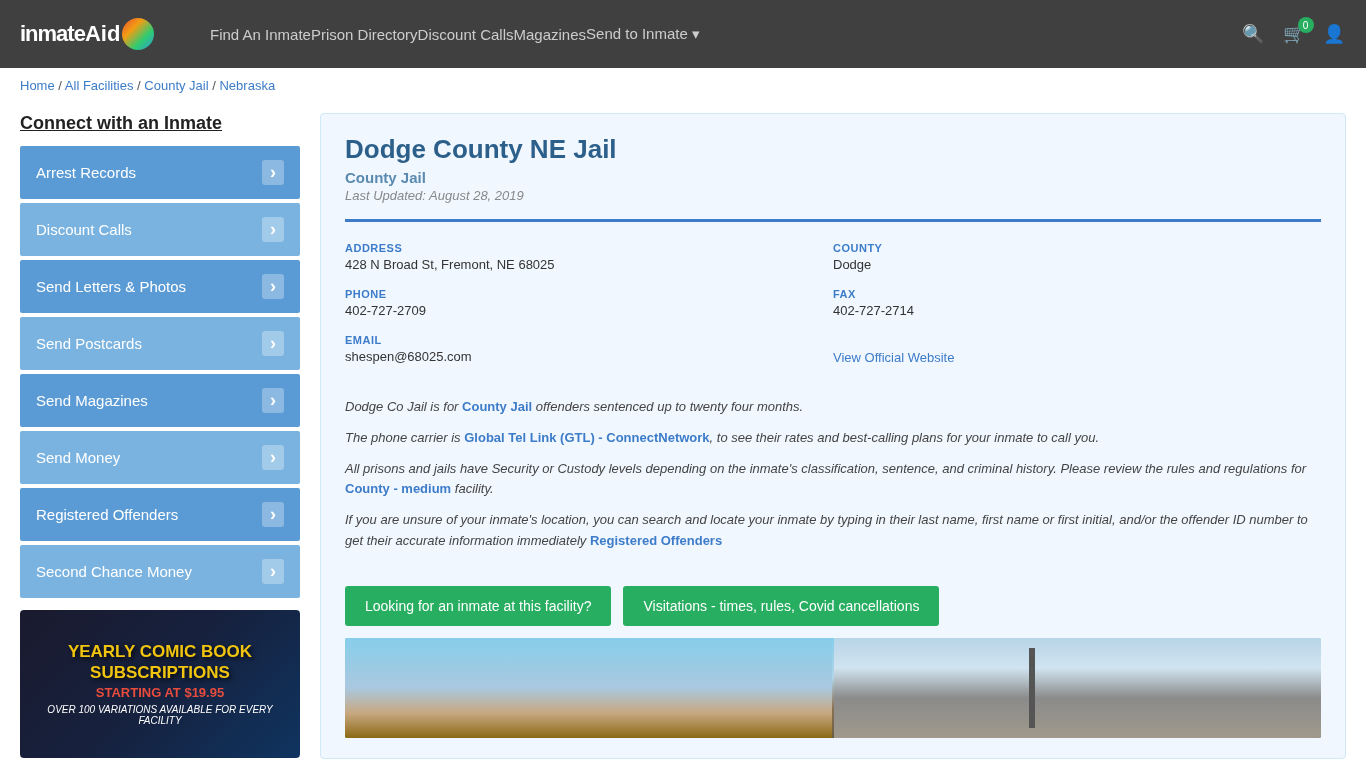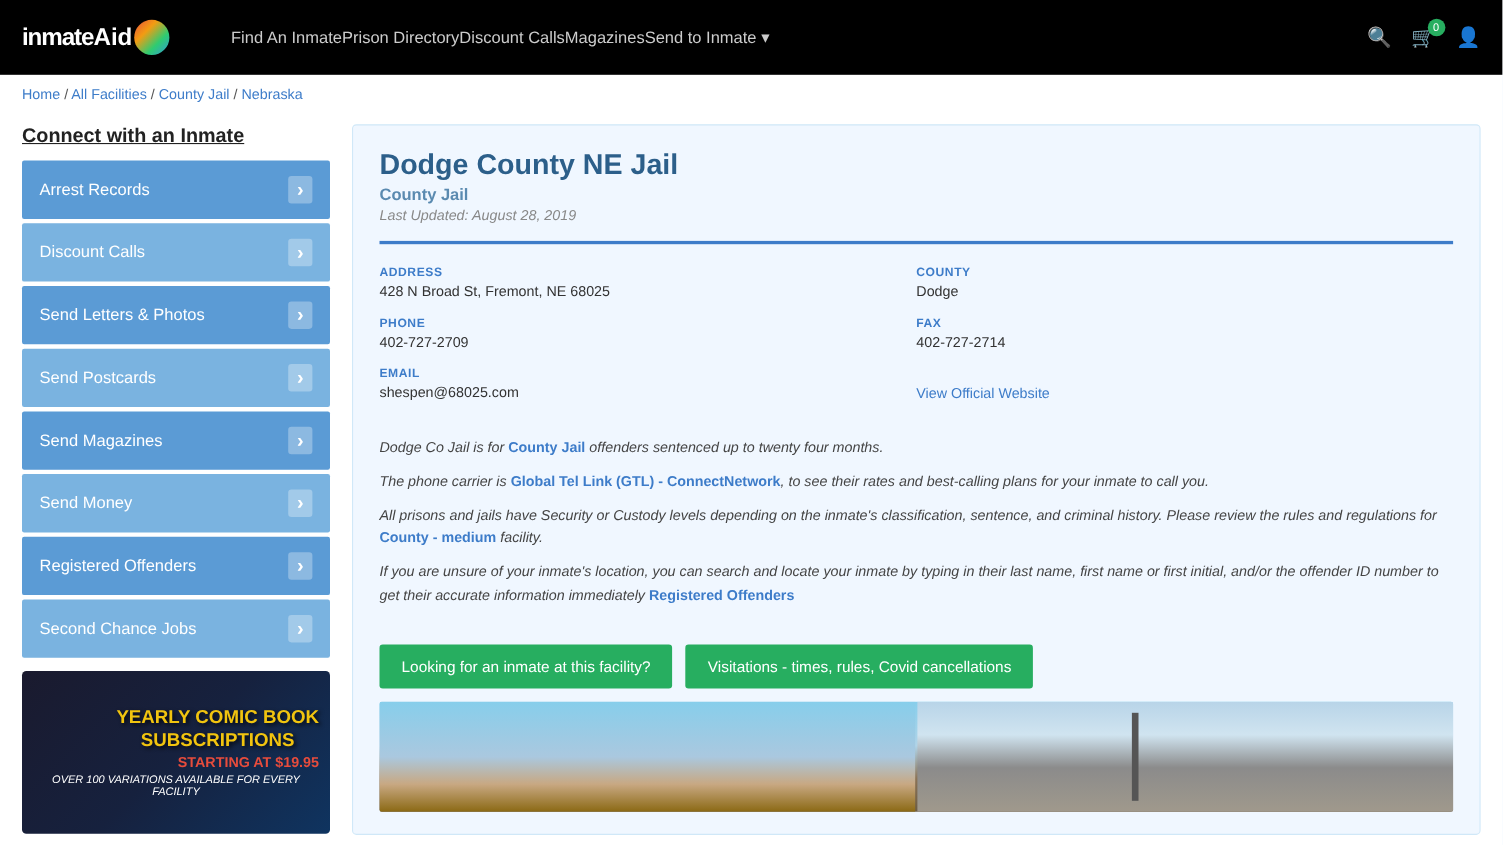--- a/index.html
+++ b/index.html
@@ -1,20 +1,20 @@
 <!DOCTYPE html>
 <html><head>
   <meta charset="utf-8">
   <style>
     * { margin: 0; padding: 0; box-sizing: border-box; }
     body { font-family: Arial, sans-serif; font-size: 14px; color: #333; background: #fff; }
 
     
     .header {
-      background: #000000;
+      background: #404040;
       display: flex;
       align-items: center;
       padding: 0 20px;
       height: 68px;
       gap: 30px;
     }
     .logo-area {
       display: flex;
       align-items: center;
       min-width: 160px;
@@ -148,21 +148,21 @@
 
     
     .ad-banner {
       margin-top: 12px;
       width: 280px;
       height: 148px;
       background: linear-gradient(135deg, #1a1a2e 0%, #16213e 50%, #0f3460 100%);
       border-radius: 4px;
       display: flex;
       flex-direction: column;
-      align-items: flex-end;
+      align-items: center;
       justify-content: center;
       padding: 10px;
       overflow: hidden;
       position: relative;
     }
     .ad-title {
       color: #f1c40f;
       font-size: 17px;
       font-weight: bold;
       text-align: center;
@@ -373,21 +373,21 @@
       </div>
       <div class="sidebar-item">
         <span>Send Money</span>
         <span class="sidebar-arrow">›</span>
       </div>
       <div class="sidebar-item">
         <span>Registered Offenders</span>
         <span class="sidebar-arrow">›</span>
       </div>
       <div class="sidebar-item">
-        <span>Second Chance Jobs</span>
+        <span>Second Chance Money</span>
         <span class="sidebar-arrow">›</span>
       </div>
     </div>
 
     <div class="ad-banner">
       <div class="ad-title">YEARLY COMIC BOOK<br>SUBSCRIPTIONS</div>
       <div class="ad-price">STARTING AT $19.95</div>
       <div class="ad-subtitle">OVER 100 VARIATIONS AVAILABLE FOR EVERY FACILITY</div>
     </div>
   </aside>

